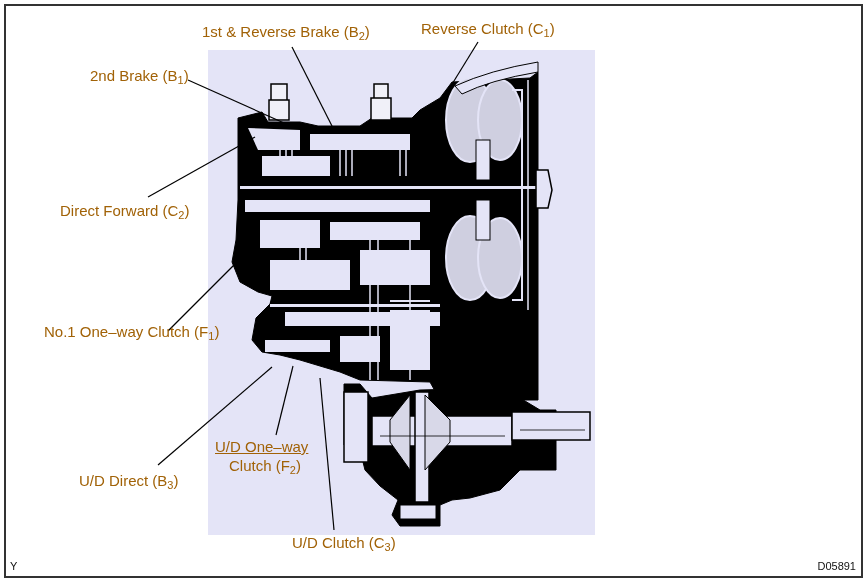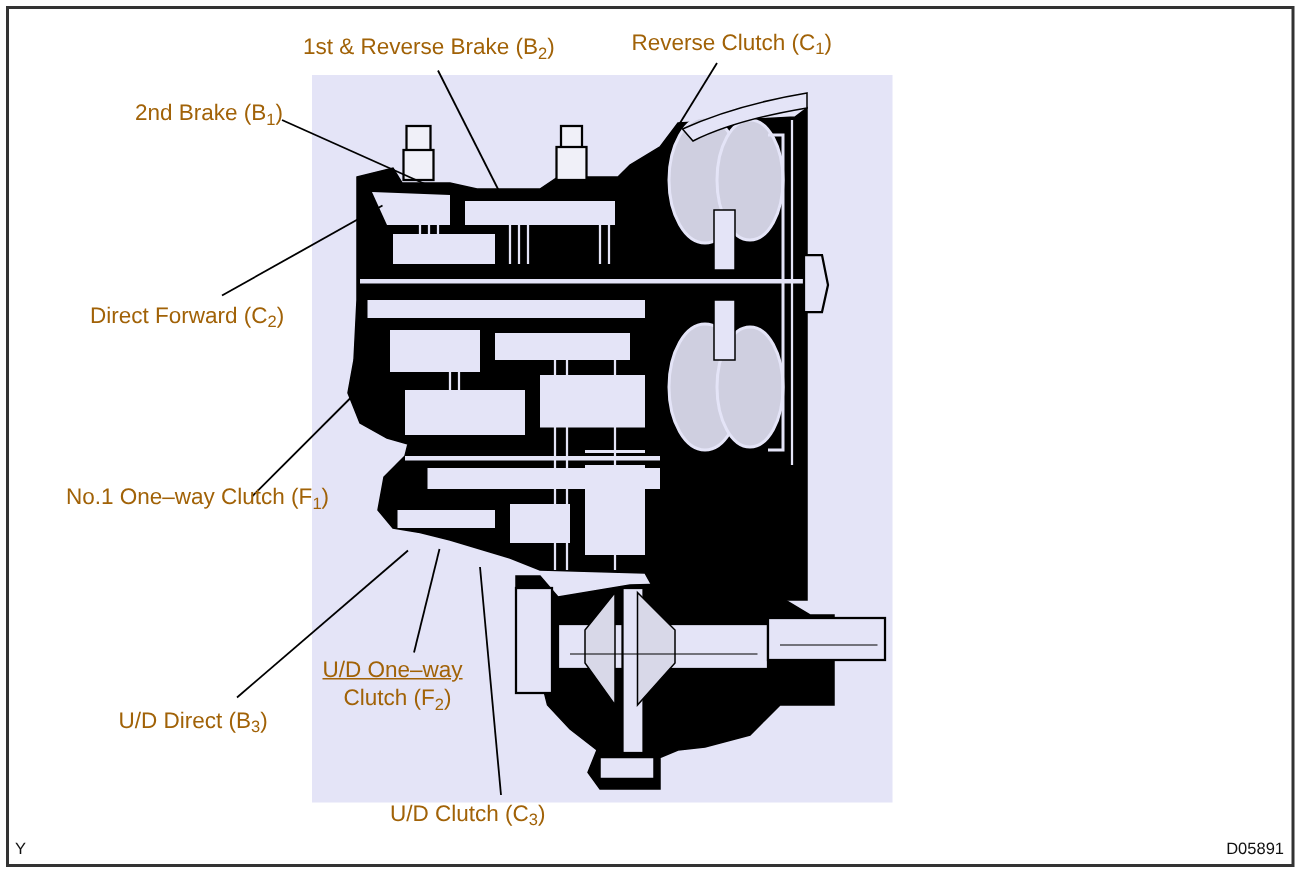--- a/index.html
+++ b/index.html
@@ -133,18 +133,18 @@
 </div>
 <div class="label" style="left:215px; top:438px;text-decoration:underline;">
   <span>U/D One–way</span>
 </div>
 <div class="label" style="left:229px; top:457px;">
   <span>Clutch (</span><span>F</span><sub>2</sub><span>)</span>
 </div>
 <div class="label" style="left:79px; top:472px;">
   <span>U/D Direct (</span><span>B</span><sub>3</sub><span>)</span>
 </div>
-<div class="label" style="left:260px; top:534px;">
+<div class="label" style="left:292px; top:534px;">
   <span>U/D Clutch (</span><span>C</span><sub>3</sub><span>)</span>
 </div>
 
 <div class="corner" style="left:10px; top:560px;">Y</div>
 <div class="corner" style="right:12px; top:560px;">D05891</div>
 
 </body></html>

